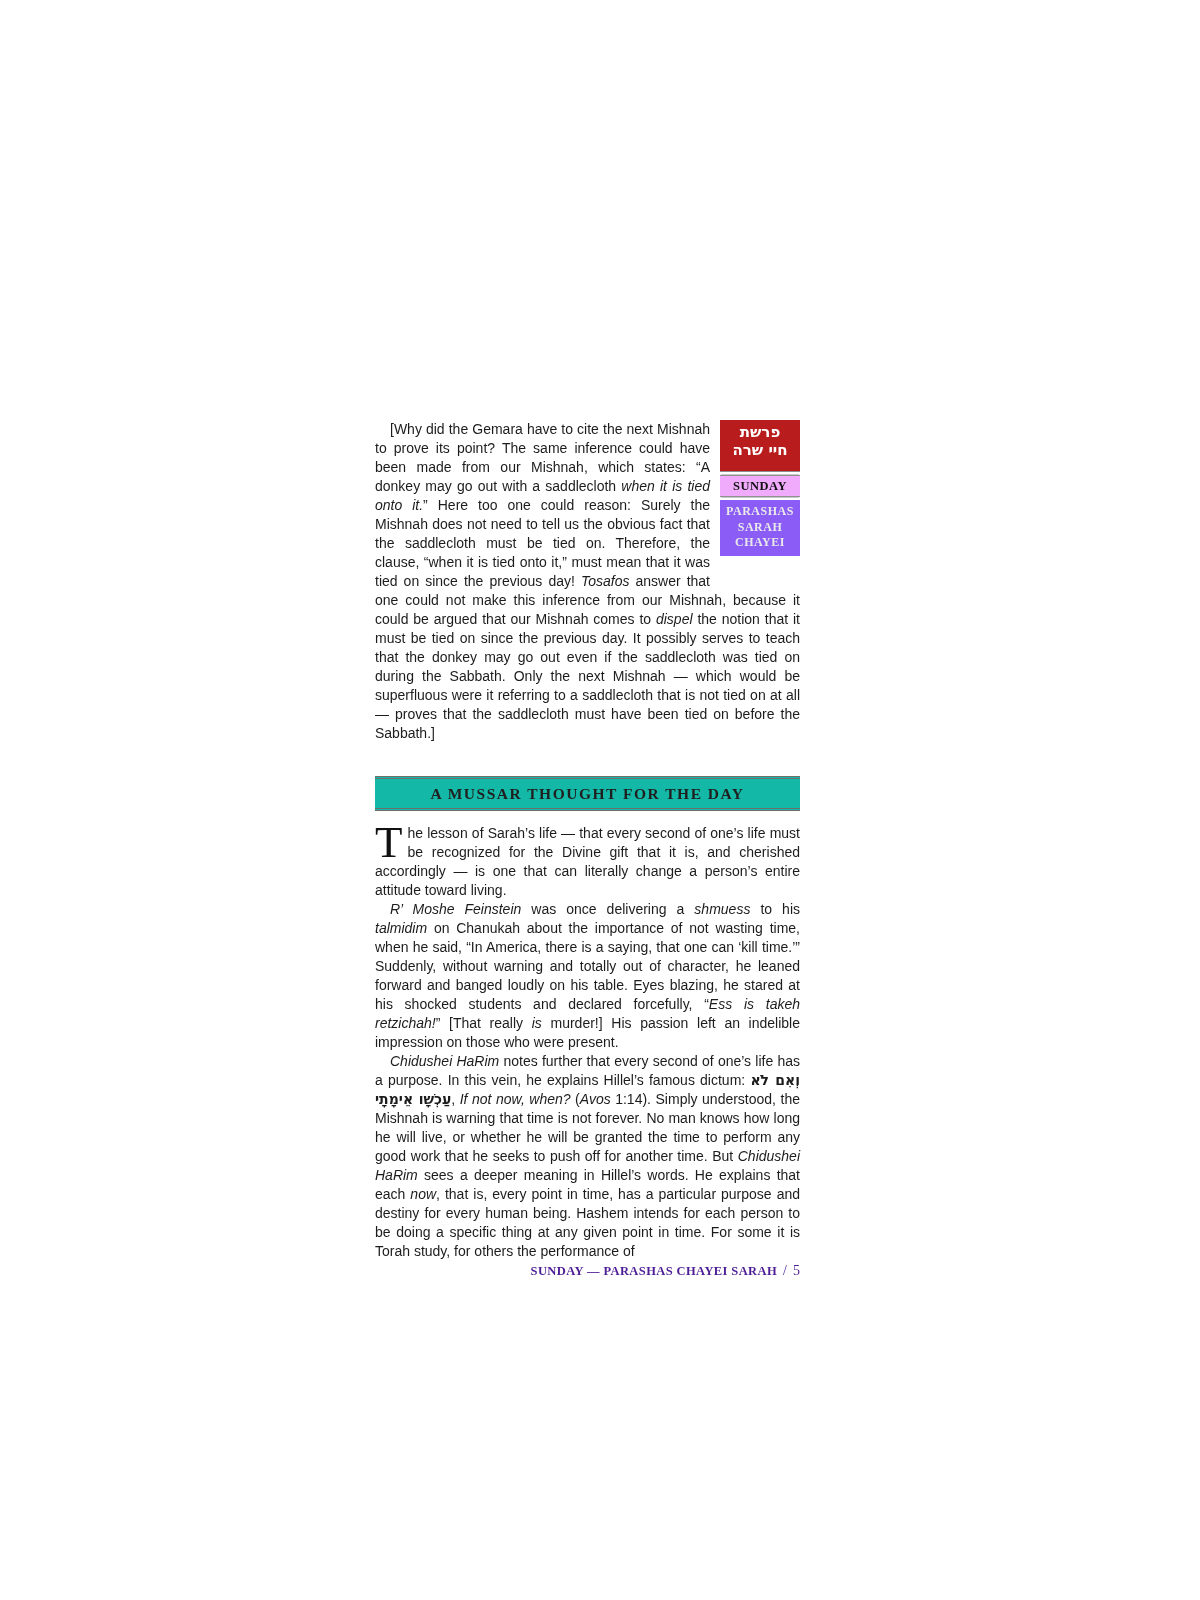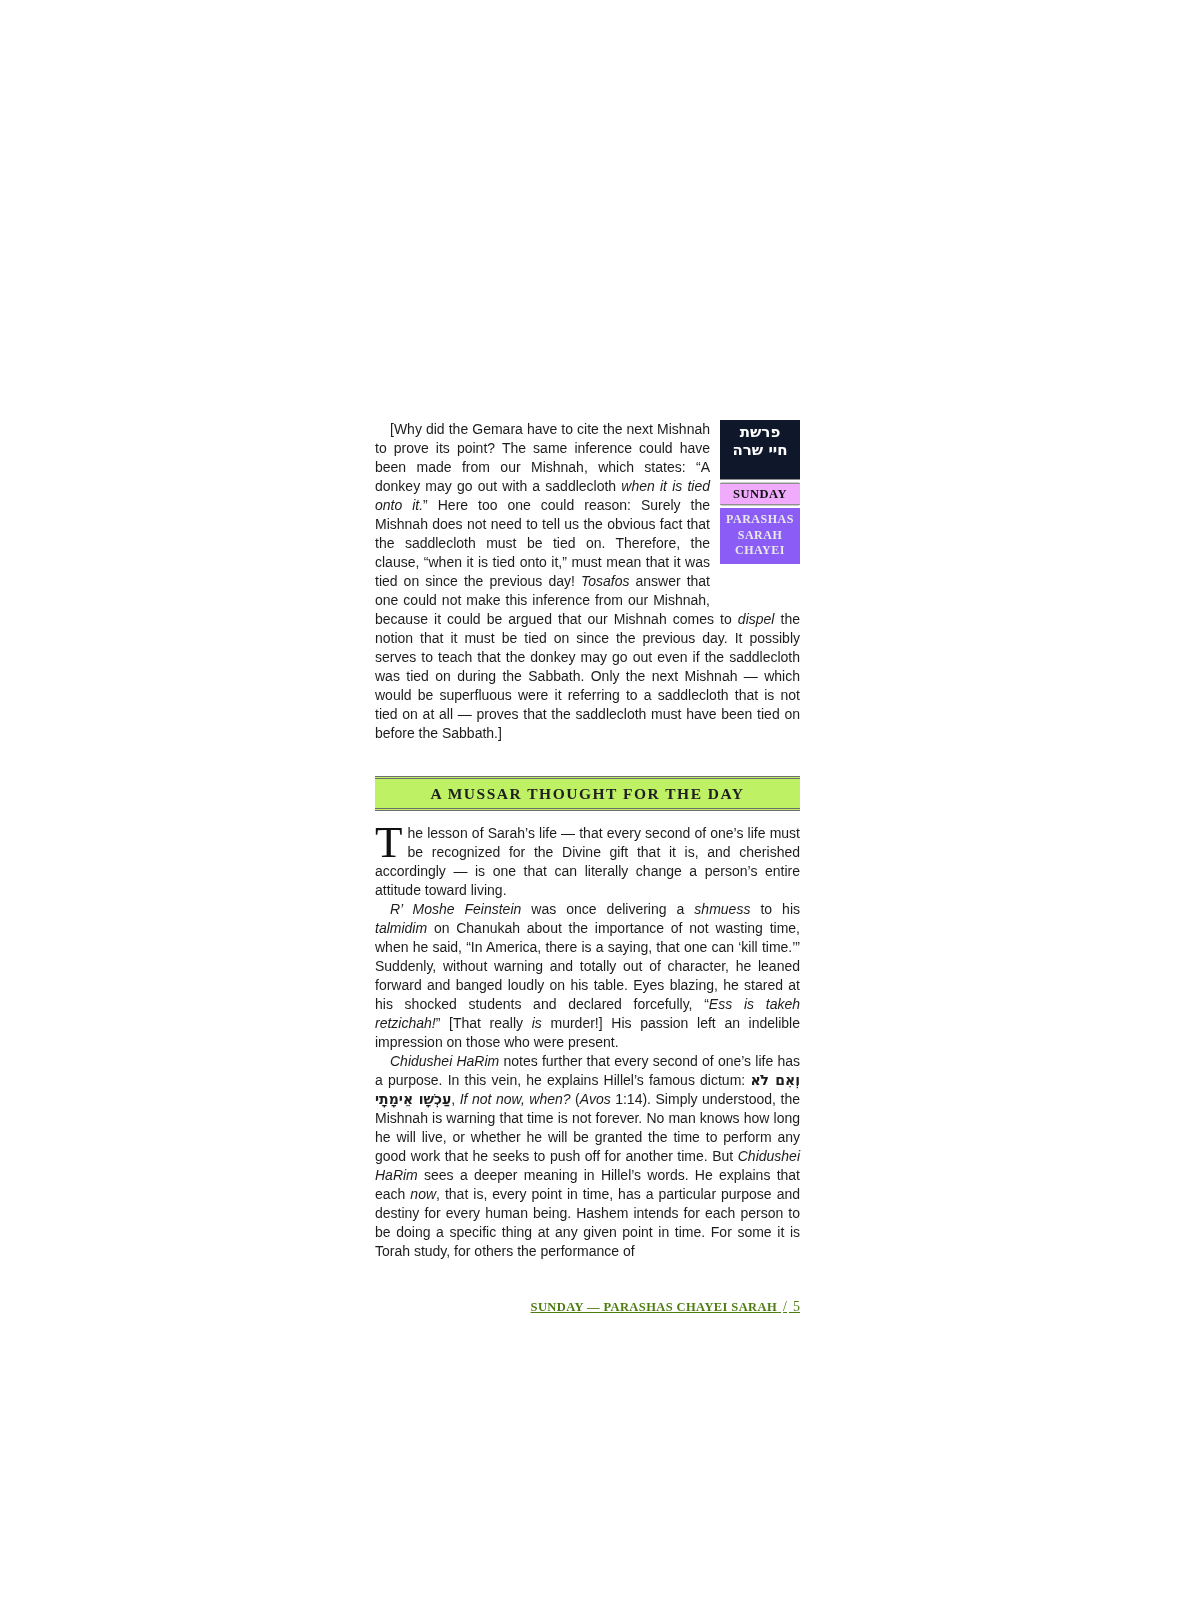--- a/index.html
+++ b/index.html
@@ -41,27 +41,27 @@
 
   
   .parashah-tab {
     float: right;
     width: 80px;
     margin-left: 10px;
     margin-bottom: 34px;
     text-align: center;
   }
   .hebrew-box {
-    background: #0f172a;
+    background: #b91c1c;
     color: #ffffff;
     font-family: "DejaVu Sans", sans-serif;
     font-weight: bold;
     font-size: 15px;
     line-height: 18px;
-    padding: 3px 2px 20px 2px;
+    padding: 3px 2px 12px 2px;
     border-bottom: 1px solid #8d8d8d;
   }
   .day-label {
     margin-top: 3px;
     border-top: 1px solid #909090;
     border-bottom: 1px solid #909090;
     box-shadow: 0 -2px 0 -1px #c9c9c9, 0 2px 0 -1px #c9c9c9;
     padding: 3px 0 2px 0;
     font-family: "Liberation Serif", serif;
     font-weight: bold;
@@ -81,21 +81,21 @@
     letter-spacing: 0.5px;
     padding: 4px 0 5px 0;
   }
 
   
   .mussar-header {
     clear: both;
     margin-top: 33px;
     border-top: 3px double #6e6e6e;
     border-bottom: 3px double #6e6e6e;
-    background: #bef264;
+    background: #14b8a6;
     text-align: center;
     font-family: "Liberation Serif", serif;
     font-weight: bold;
     font-size: 15.5px;
     letter-spacing: 1.5px;
     color: #1f1f1f;
     padding: 6px 0 5px 0;
   }
 
   
@@ -104,25 +104,23 @@
     float: left;
     font-family: "Liberation Serif", serif;
     font-size: 45px;
     line-height: 36px;
     padding-right: 5px;
     color: #111111;
   }
 
   
   .footer {
-    margin-top: 36px;
     text-align: right;
     font-family: "Liberation Serif", serif;
-    color: #4d7c0f;
-    text-decoration: underline;
+    color: #4c1d95;
   }
   .footer-title {
     font-weight: bold;
     font-size: 12.5px;
     letter-spacing: 0.4px;
   }
   .footer-sep {
     font-size: 14px;
     font-weight: normal;
     padding: 0 2px;

